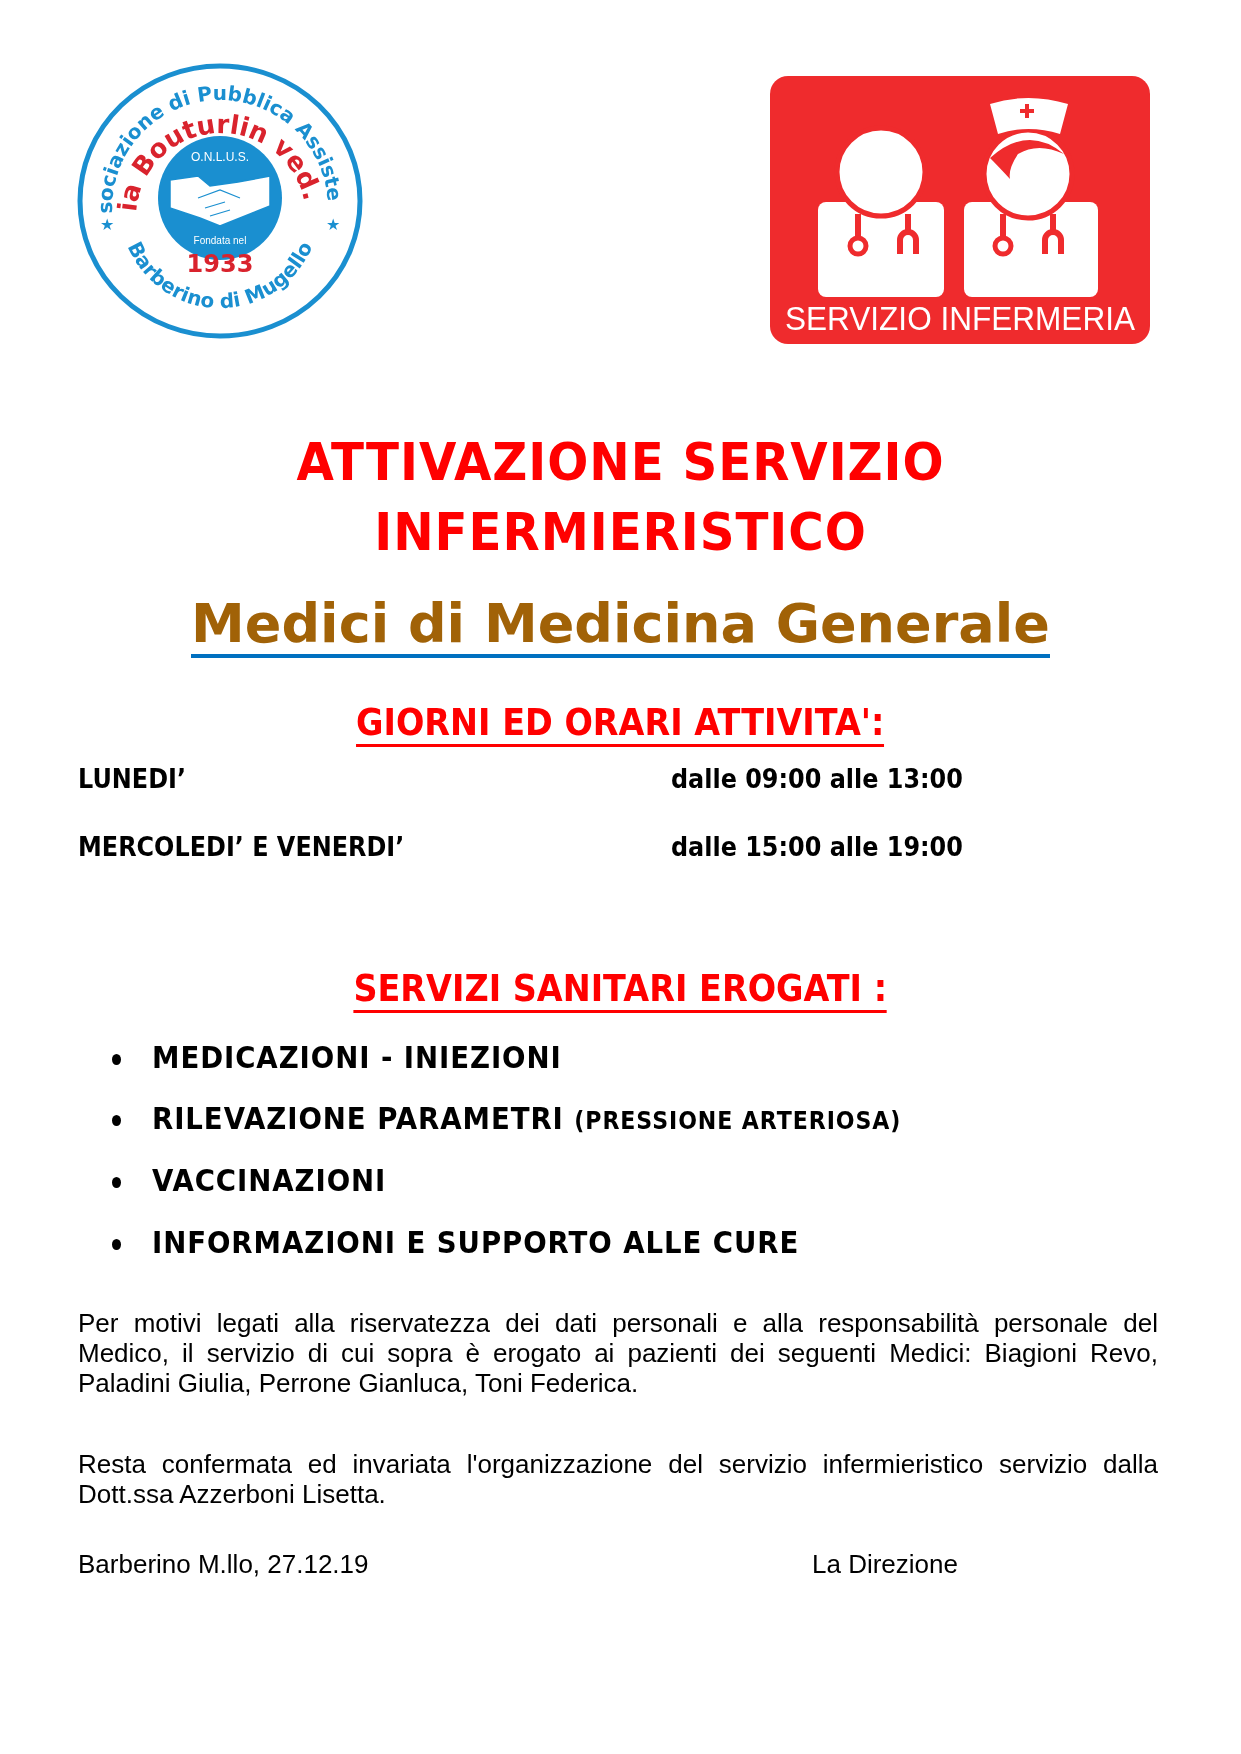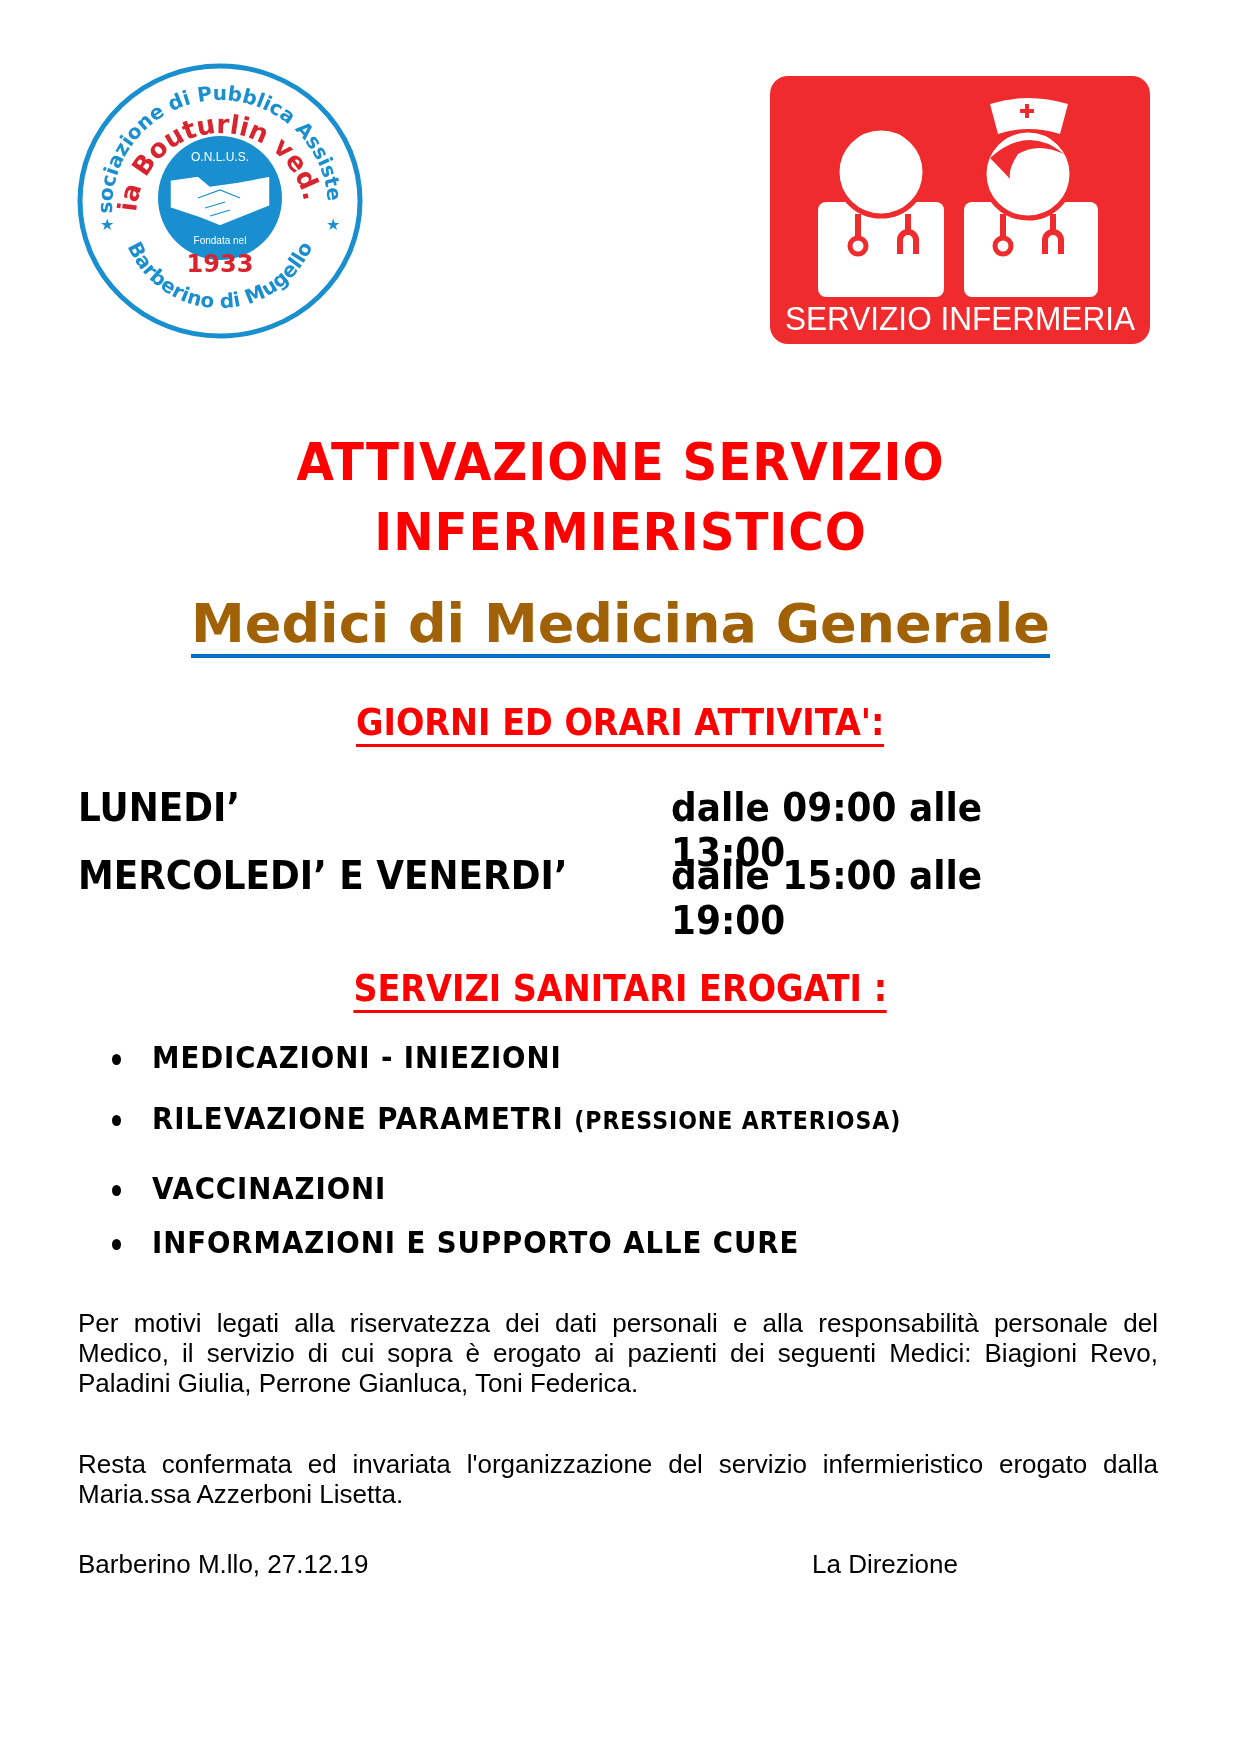--- a/index.html
+++ b/index.html
@@ -27,33 +27,33 @@
   #subtitle span { border-bottom:4px solid #0070c0; padding-bottom:0px; display:inline-block; line-height:60px; }
 
   .section-head {
     left:0; width:1241px; text-align:center; color:#ff0000; font-weight:bold;
     font-size:38px; font-family:"DejaVu Sans", sans-serif;
   }
   .section-head span { border-bottom:3px solid #ff0000; display:inline-block; line-height:44px; transform:scaleX(0.88); }
   #schedule-head { top:700px; }
   #services-head { top:966px; }
 
-  .sched-row { left:78px; width:1020px; height:40px; font-weight:bold; font-size:39px; font-family:"DejaVu Sans", sans-serif;margin-top:21px; }
+  .sched-row { left:78px; width:1020px; height:40px; font-weight:bold; font-size:26px; font-family:"DejaVu Sans", sans-serif; }
   .sched-row .day { position:absolute; left:0; top:0; transform:scaleX(0.92); transform-origin:left; }
   .sched-row .hours { position:absolute; left:593px; top:0; transform:scaleX(0.92); transform-origin:left; }
   #sched-row-1 { top:764px; }
   #sched-row-2 { top:832px; }
 
   .svc-item { left:112px; width:1060px; font-weight:bold; font-size:30px; font-family:"DejaVu Sans", sans-serif; height:40px; }
   .svc-item .bullet { position:absolute; left:0; top:14px; width:9px; height:11px; background:#000; border-radius:50%; }
   .svc-item .txt { position:absolute; left:40px; top:0; white-space:nowrap; transform:scaleX(0.92); transform-origin:left; letter-spacing:1px; }
   .svc-item .small { font-size:24px; }
   #svc-1 { top:1040px; }
   #svc-2 { top:1101px; }
-  #svc-3 { top:1163px;margin-top:8px; }
+  #svc-3 { top:1163px; }
   #svc-4 { top:1225px; }
 
   .para { left:78px; width:1080px; font-family:"Liberation Sans", sans-serif; font-size:26px; line-height:30px; text-align:justify; text-align-last:left; }
   #para-1 { top:1308px; }
   #para-2 { top:1449px; }
   #footer-place { left:78px; top:1549px; font-family:"Liberation Sans", sans-serif; font-size:26px; }
   #footer-sign { left:812px; top:1549px; font-family:"Liberation Sans", sans-serif; font-size:26px; }
 </style>
 </head>
 <body>
@@ -148,16 +148,16 @@
 <div id="svc-3" class="abs svc-item">
   <span class="bullet"></span>
   <span class="txt"><span>VACCINAZIONI</span></span>
 </div>
 <div id="svc-4" class="abs svc-item">
   <span class="bullet"></span>
   <span class="txt"><span>INFORMAZIONI E SUPPORTO ALLE CURE</span></span>
 </div>
 
 <div id="para-1" class="abs para">Per motivi legati alla riservatezza dei dati personali e alla responsabilità personale del Medico, il servizio di cui sopra è erogato ai pazienti dei seguenti Medici: Biagioni Revo, Paladini Giulia, Perrone Gianluca, Toni Federica.</div>
-<div id="para-2" class="abs para">Resta confermata ed invariata l'organizzazione del servizio infermieristico erogato dalla Maria.ssa Azzerboni Lisetta.</div>
+<div id="para-2" class="abs para">Resta confermata ed invariata l'organizzazione del servizio infermieristico servizio dalla Dott.ssa Azzerboni Lisetta.</div>
 
 <div id="footer-place" class="abs">Barberino M.llo, 27.12.19</div>
 <div id="footer-sign" class="abs">La Direzione</div>
 
 </body></html>

